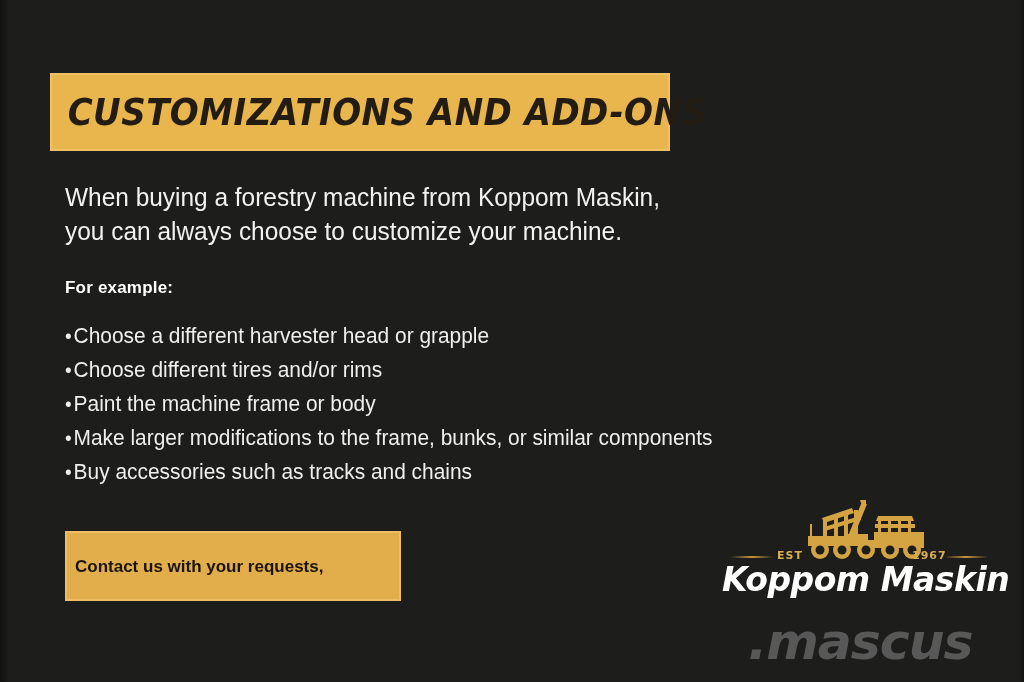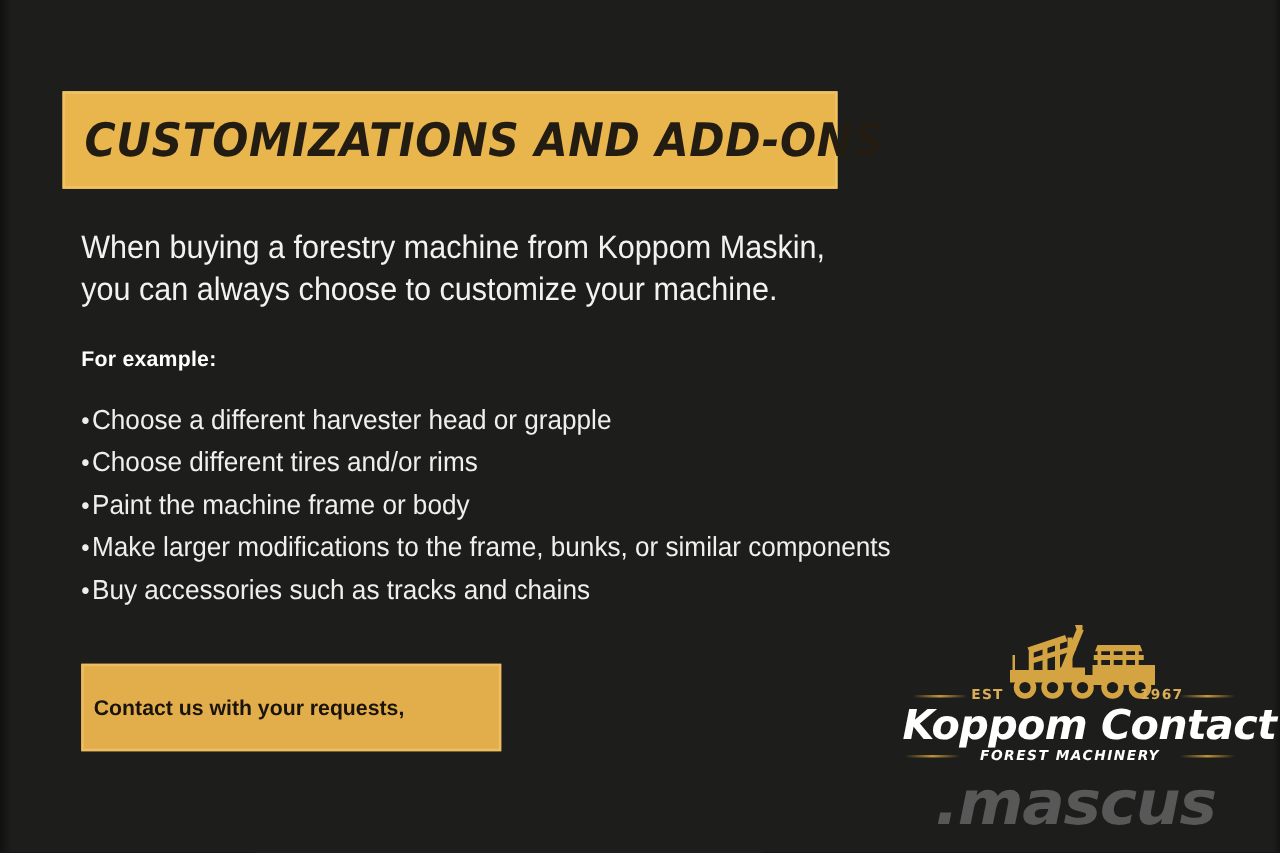--- a/index.html
+++ b/index.html
@@ -321,24 +321,19 @@
       </g>
     </svg>
 
     <div id="est-row">
       <span class="est-rule" id="est-rule-l"></span>
       <span class="est-label" id="est-word">EST</span>
       <span class="est-label" id="est-year">1967</span>
       <span class="est-rule" id="est-rule-r"></span>
     </div>
 
-    <div id="logo-name">Koppom Contact</div>
-
-    <div id="logo-sub-wrap">
-      <span class="sub-rule" id="sub-rule-l"></span>
-      <span id="logo-sub">FOREST MACHINERY</span>
-      <span class="sub-rule" id="sub-rule-r"></span>
-    </div>
+    <div id="logo-name">Koppom Maskin</div>
+
   </div>
 
   <div id="mascus">.mascus</div>
 
 </div>
 
 </body></html>

